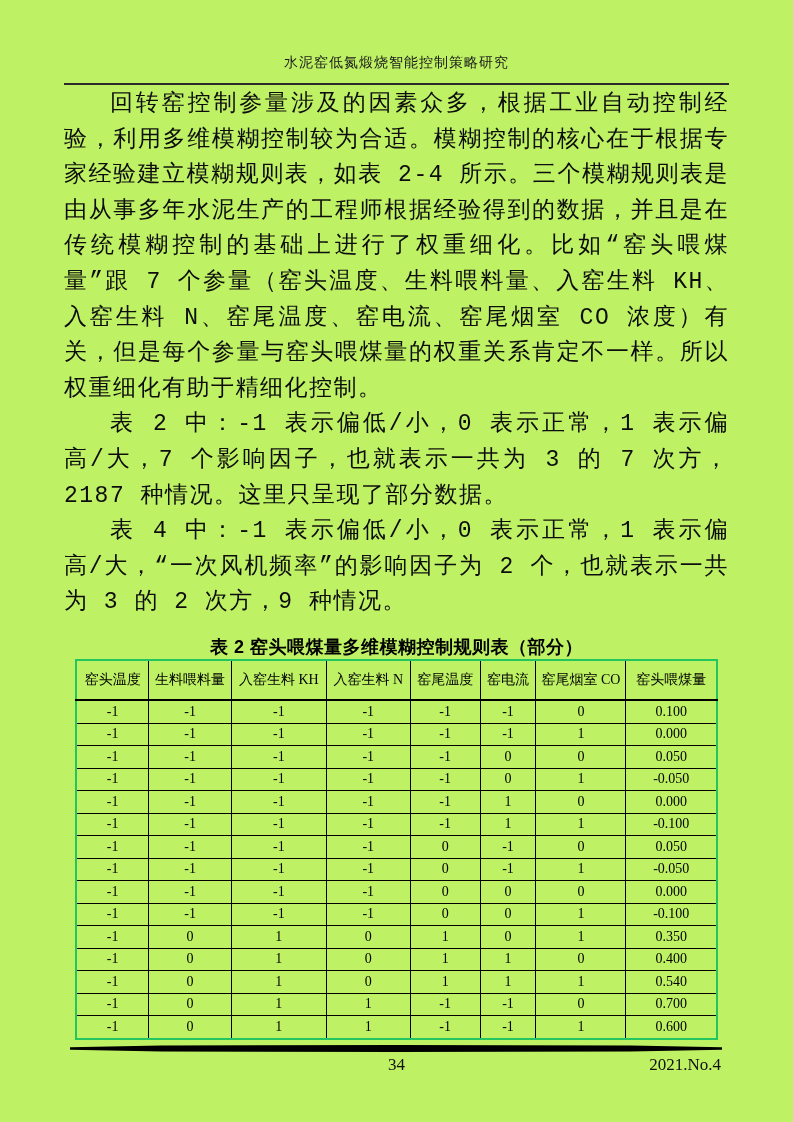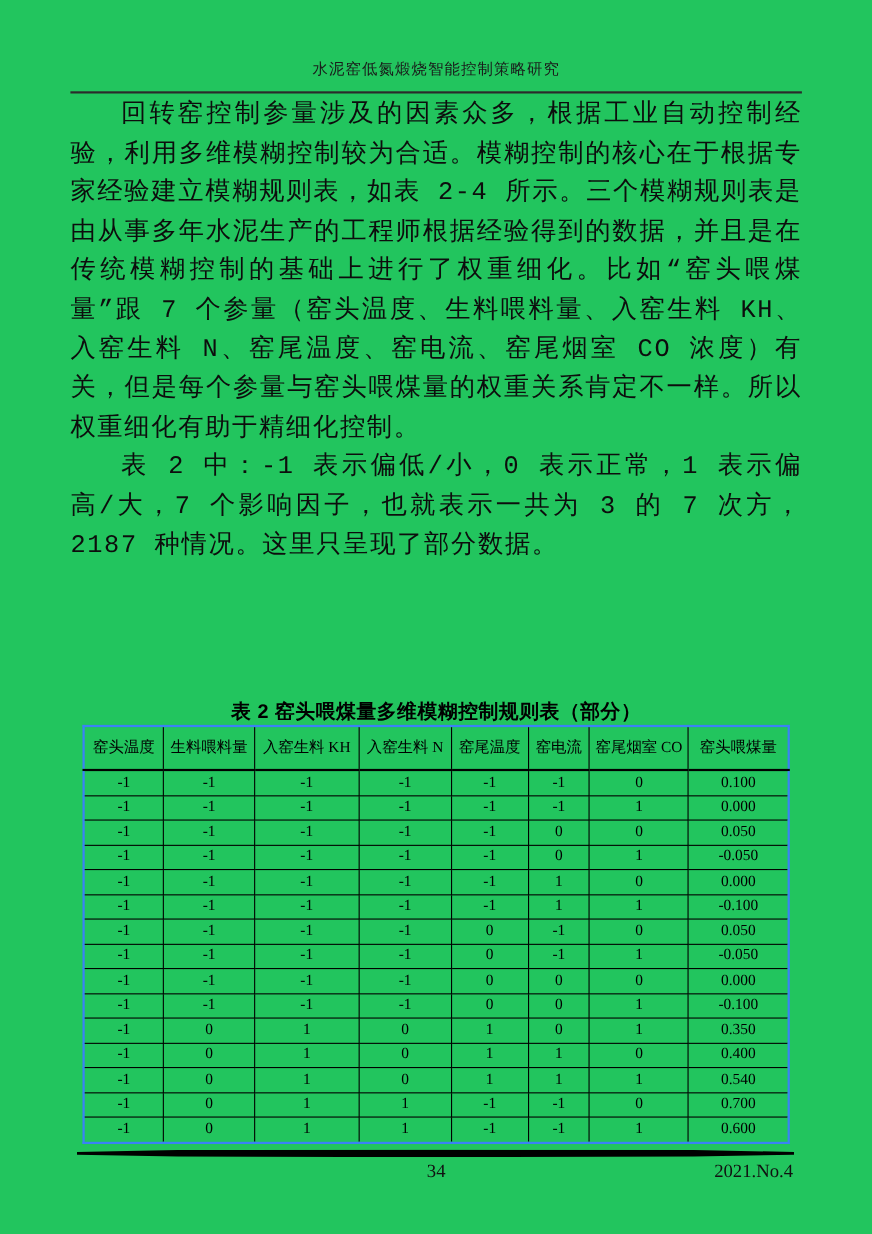--- a/index.html
+++ b/index.html
@@ -4,21 +4,21 @@
 <style>
   html, body {
     margin: 0;
     padding: 0;
     background: #ffffff;
   }
   .page {
     position: relative;
     width: 793px;
     height: 1122px;
-    background: #22c55e;
+    background: #bef264;
     overflow: hidden;
     font-family: "Liberation Serif", "DejaVu Serif", serif;
     color: #111111;
   }
   
   .running-header {
     position: absolute;
     top: 54px;
     left: 64px;
     width: 665px;
@@ -79,21 +79,21 @@
   table.rules th,
   table.rules td {
     border: 1px solid #000000;
     text-align: center;
     vertical-align: middle;
     padding: 0;
     font-weight: normal;
     overflow: hidden;
     white-space: nowrap;
   }
-  table.rules { border: 2px solid #3b82f6; }
+  table.rules { border: 2px solid #22c55e; }
   table.rules thead th {
     height: 38px;
     border-bottom: 2px solid #000000;
     font-size: 14px;
   }
   table.rules tbody td { height: 21.5px; }
   
   .footer-rule {
     position: absolute;
     top: 1045px;
@@ -129,20 +129,21 @@
 
 <div class="page">
 
   <div class="running-header">水泥窑低氮煅烧智能控制策略研究</div>
 
   <div class="header-rule"></div>
 
   <div class="content">
     <p>回转窑控制参量涉及的因素众多，根据工业自动控制经验，利用多维模糊控制较为合适。模糊控制的核心在于根据专家经验建立模糊规则表，如表 2-4 所示。三个模糊规则表是由从事多年水泥生产的工程师根据经验得到的数据，并且是在传统模糊控制的基础上进行了权重细化。比如“窑头喂煤量”跟 7 个参量（窑头温度、生料喂料量、入窑生料 KH、入窑生料 N、窑尾温度、窑电流、窑尾烟室 CO 浓度）有关，但是每个参量与窑头喂煤量的权重关系肯定不一样。所以权重细化有助于精细化控制。</p>
     <p>表 2 中：-1 表示偏低/小，0 表示正常，1 表示偏高/大，7 个影响因子，也就表示一共为 3 的 7 次方，2187 种情况。这里只呈现了部分数据。</p>
+    <p>表 4 中：-1 表示偏低/小，0 表示正常，1 表示偏高/大，“一次风机频率”的影响因子为 2 个，也就表示一共为 3 的 2 次方，9 种情况。</p>
   </div>
 
   <div class="table-caption">表 2 窑头喂煤量多维模糊控制规则表（部分）</div>
 
   <table class="rules">
     <colgroup>
         <col style="width: 11.35%;">
         <col style="width: 12.9%;">
         <col style="width: 14.8%;">
         <col style="width: 13.1%;">

